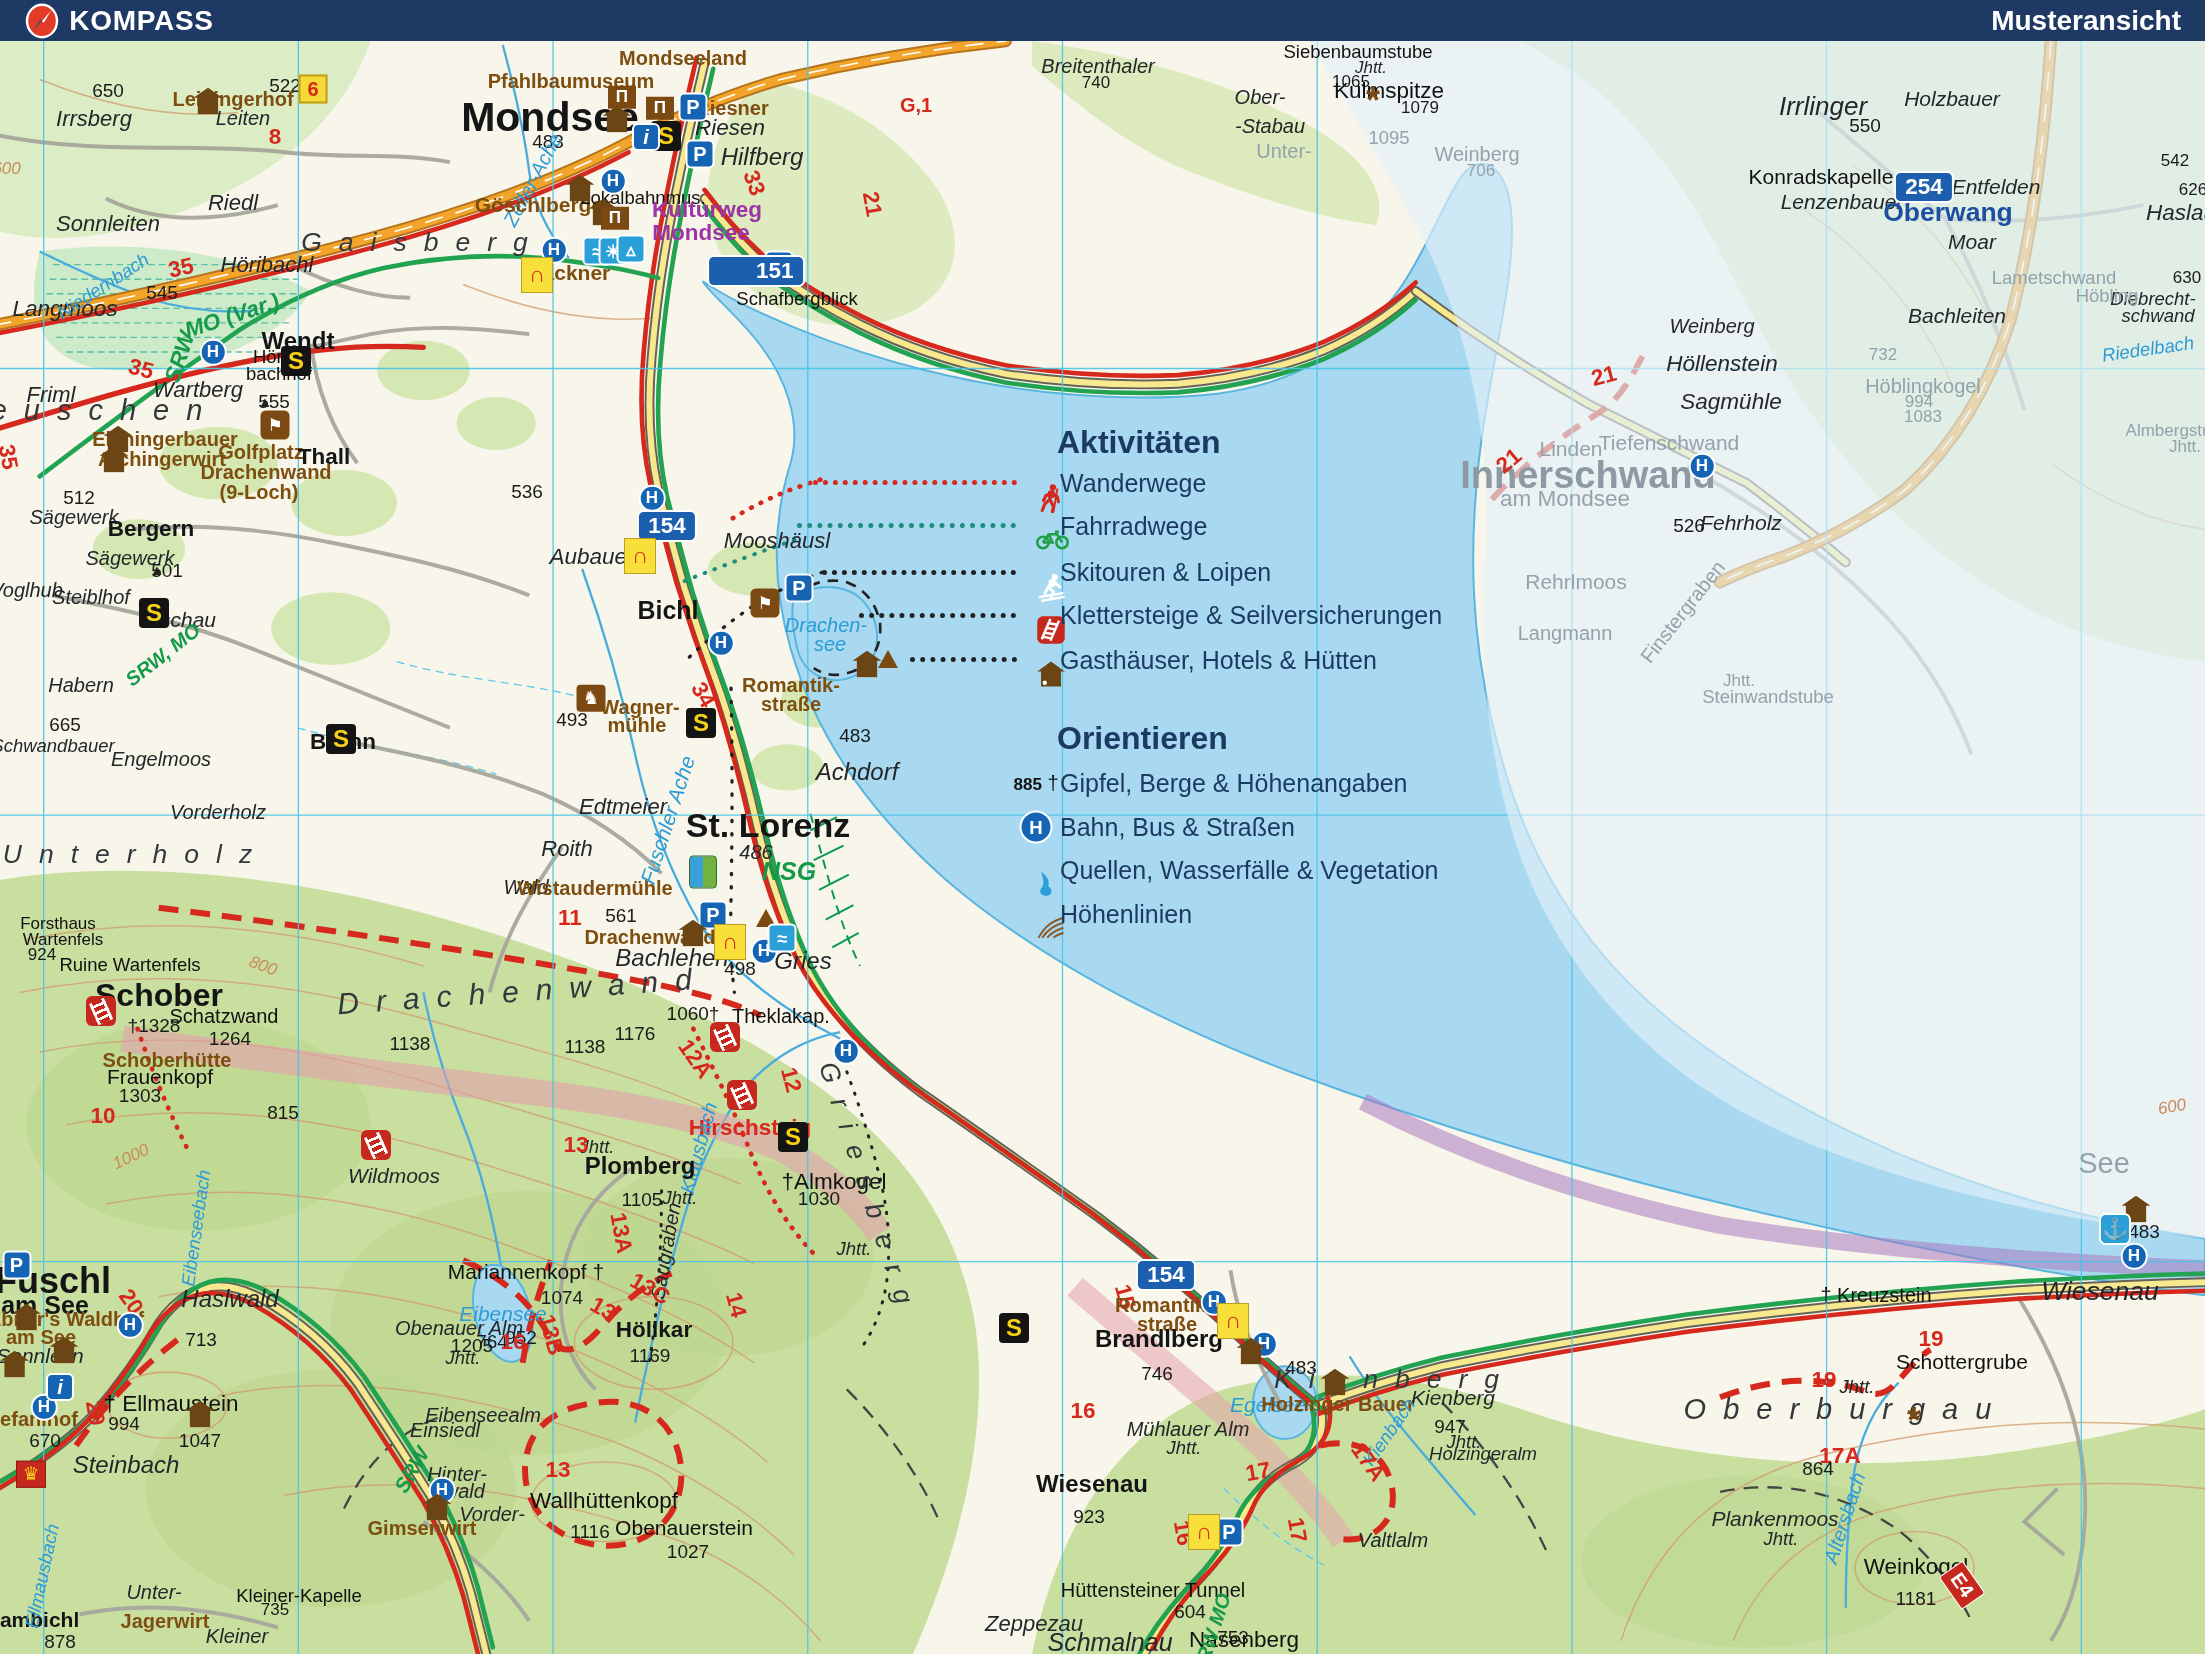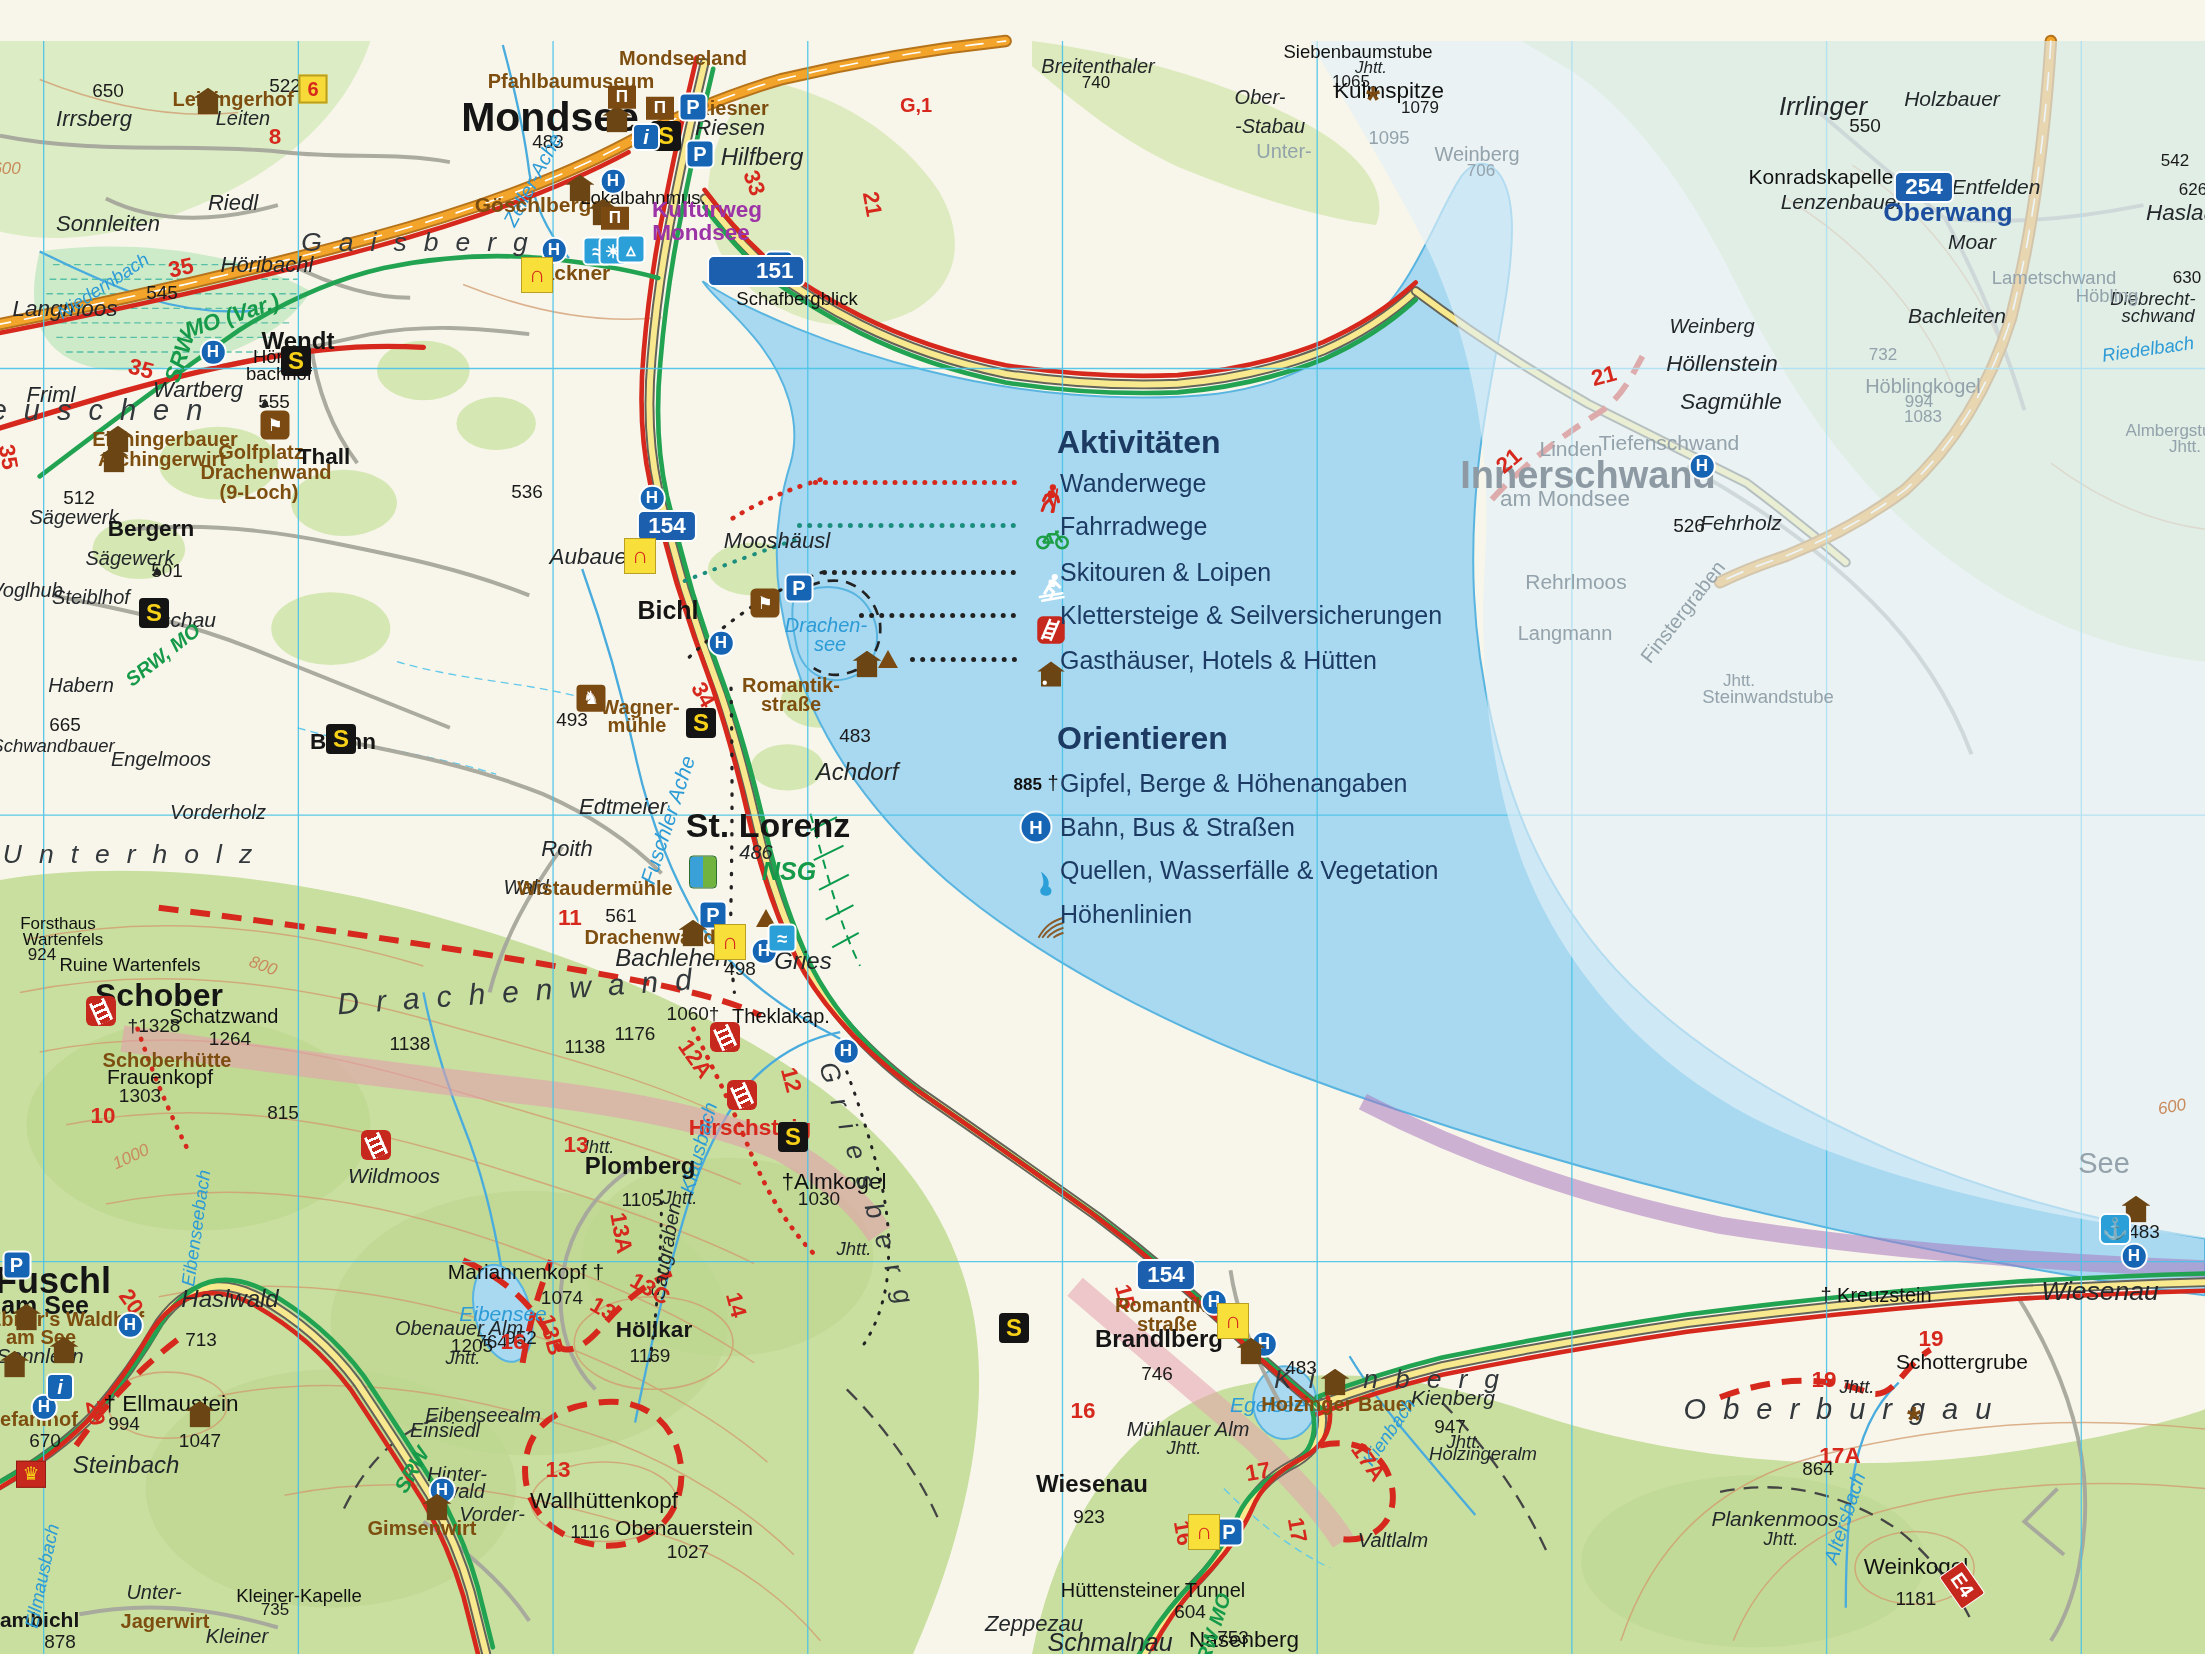--- a/index.html
+++ b/index.html
@@ -735,15 +735,26 @@
               <path d="M10 38 C18 26 28 18 44 14"></path>
               <path d="M18 38 C24 30 32 26 44 22"></path>
               <path d="M28 38 C32 34 38 32 44 30"></path>
             </g>
           </svg>
         </div>
         <div class="lg-label" style="left: 1060px; top: 914px;">Höhenlinien</div>
       </div>
   </div>
 
+  <div class="topbar">
+    <div class="brand">
+      <svg viewBox="0 0 60 60" width="36" height="36">
+        <ellipse cx="30" cy="30" rx="25" ry="27" fill="#e23b28" stroke="#fff" stroke-width="4"></ellipse>
+        <path d="M30 30 L45 13 L33 33 Z" fill="#fff"></path>
+        <path d="M30 30 L15 47 L27 27 Z" fill="#50505c"></path>
+      </svg>
+      <span>KOMPASS</span>
+    </div>
+    <div class="ttl">Musteransicht</div>
+  </div>
 
 </div>
 
 
 </body></html>

